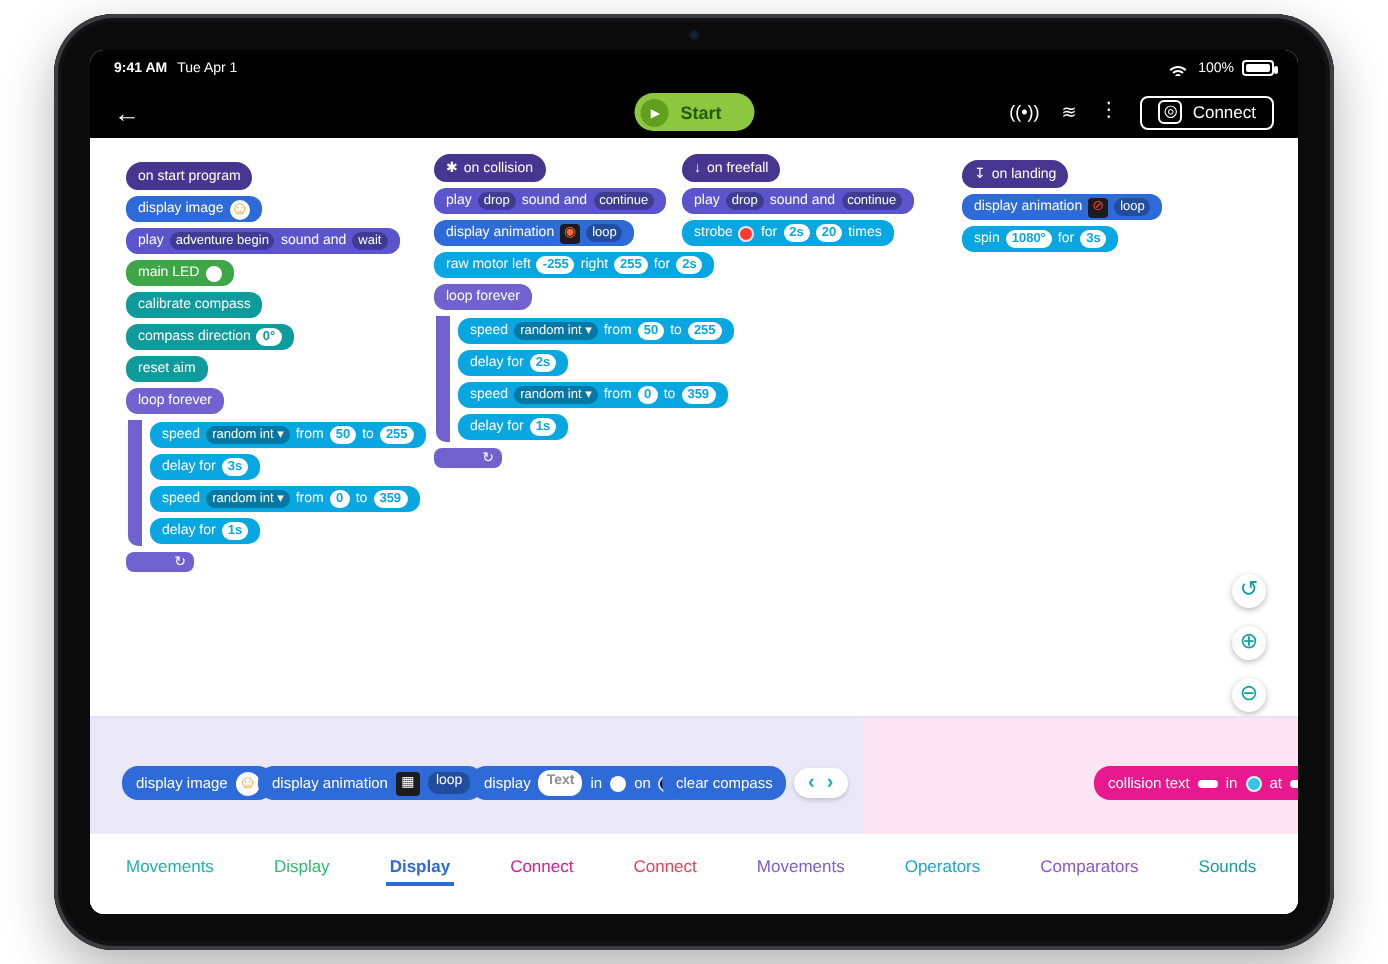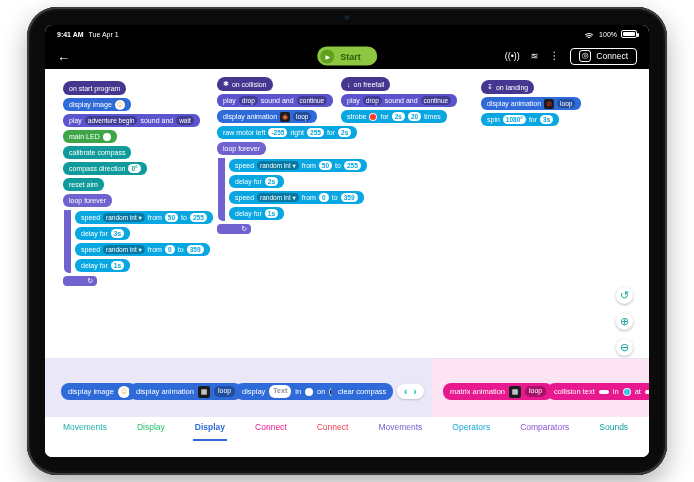--- a/index.html
+++ b/index.html
@@ -71,21 +71,21 @@
            background:linear-gradient(90deg,#eae7f8 0,#eae7f8 64%,#fde4f2 64%,#fde4f2 100%)}
   .blk.pblk{position:absolute;top:24px;height:17px;border-radius:8px;font-size:7.5px;gap:4px;padding:0 7px}
   .blk.pblk .oval{font-size:7px;padding:2px 4px;border-radius:6px}
   .blk.pblk .chip{font-size:7px;padding:1.5px 4px}
   .blk.pblk .bicon.emoji,.blk.pblk .bicon.dark{width:12px;height:12px}
   .pager{position:absolute;left:352px;top:25px;height:15px;background:#fff;border-radius:9px;display:flex;
          align-items:center;gap:6px;padding:0 7px;color:#1fb3ab;font-size:10px;font-weight:bold;
          box-shadow:0 1px 2px rgba(0,0,0,.18);cursor:pointer}
 
   
-  .tabbar{height:24px;background:#fff;display:flex;padding:0 16px;overflow:hidden;
+  .tabbar{height:24px;background:#fff;display:flex;align-items:center;padding:16px 16px;overflow:hidden;
           white-space:nowrap;flex:none}
   .tab{flex:none;margin-right:26px;font-size:8.5px;padding:5px 2px 3px 2px;border-bottom:2px solid transparent;cursor:pointer}
   .tab.active{font-weight:bold}
   .screen-bottom{flex:1;background:#fff}
 </style>
 </head>
 <body>
 
 <div class="tablet">
   <div class="camera"></div>
@@ -310,25 +310,20 @@
         <div class="blk pblk" style="background: rgb(46, 107, 217); left: 190px;">
           <span class="lbl">display</span>
           <span class="oval" style="color: rgb(142, 142, 147);">Text</span>
           <span class="lbl">in</span>
           <span class="swatch" style="background: rgb(255, 255, 255);"></span>
           <span class="lbl">on</span>
           <span class="swatch" style="background: rgb(0, 0, 0);"></span>
         </div>
         <div class="blk pblk" style="background: rgb(46, 107, 217); left: 286px;">
           <span class="lbl">clear compass</span>
-        </div>
-        <div class="blk pblk" style="background: rgb(232, 24, 143); left: 398px;">
-          <span class="lbl">matrix animation</span>
-          <span class="bicon dark" style="color: rgb(255, 255, 255);">▦</span>
-          <span class="chip">loop</span>
         </div>
         <div class="blk pblk" style="background: rgb(232, 24, 143); left: 502px;">
           <span class="lbl">collision text</span>
           <span class="oval" style="color: rgb(232, 24, 143);"></span>
           <span class="lbl">in</span>
           <span class="swatch" style="background: rgb(53, 196, 232);"></span>
           <span class="lbl">at</span>
           <span class="oval" style="color: rgb(232, 24, 143);"></span>
         </div>
       </div>

